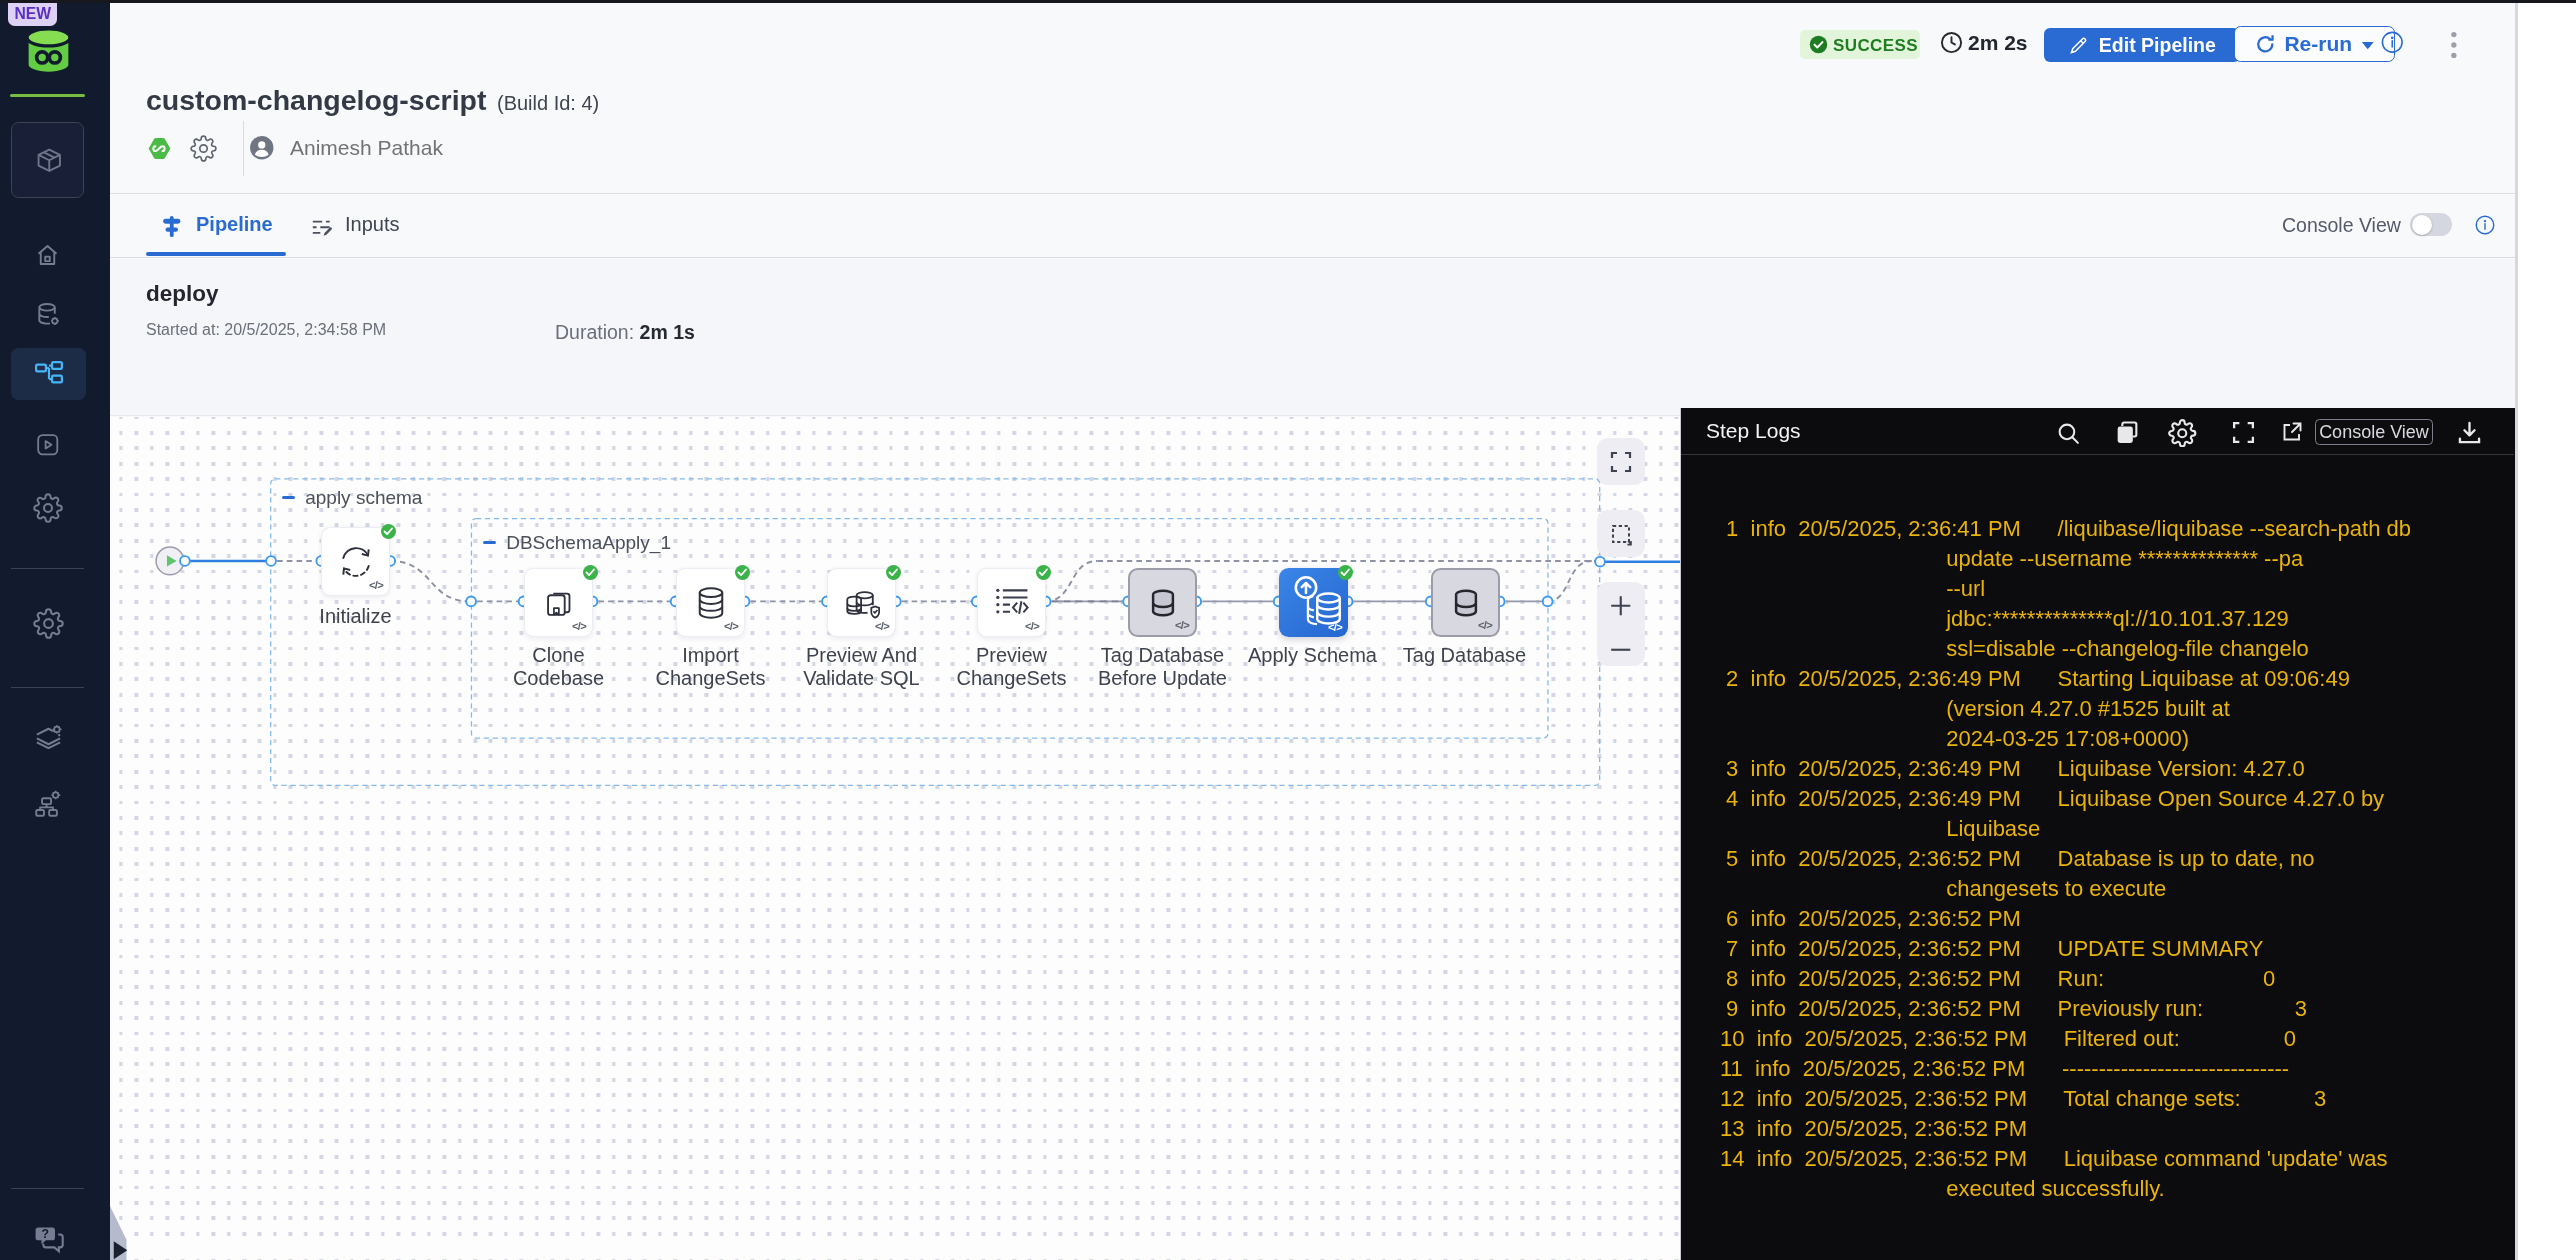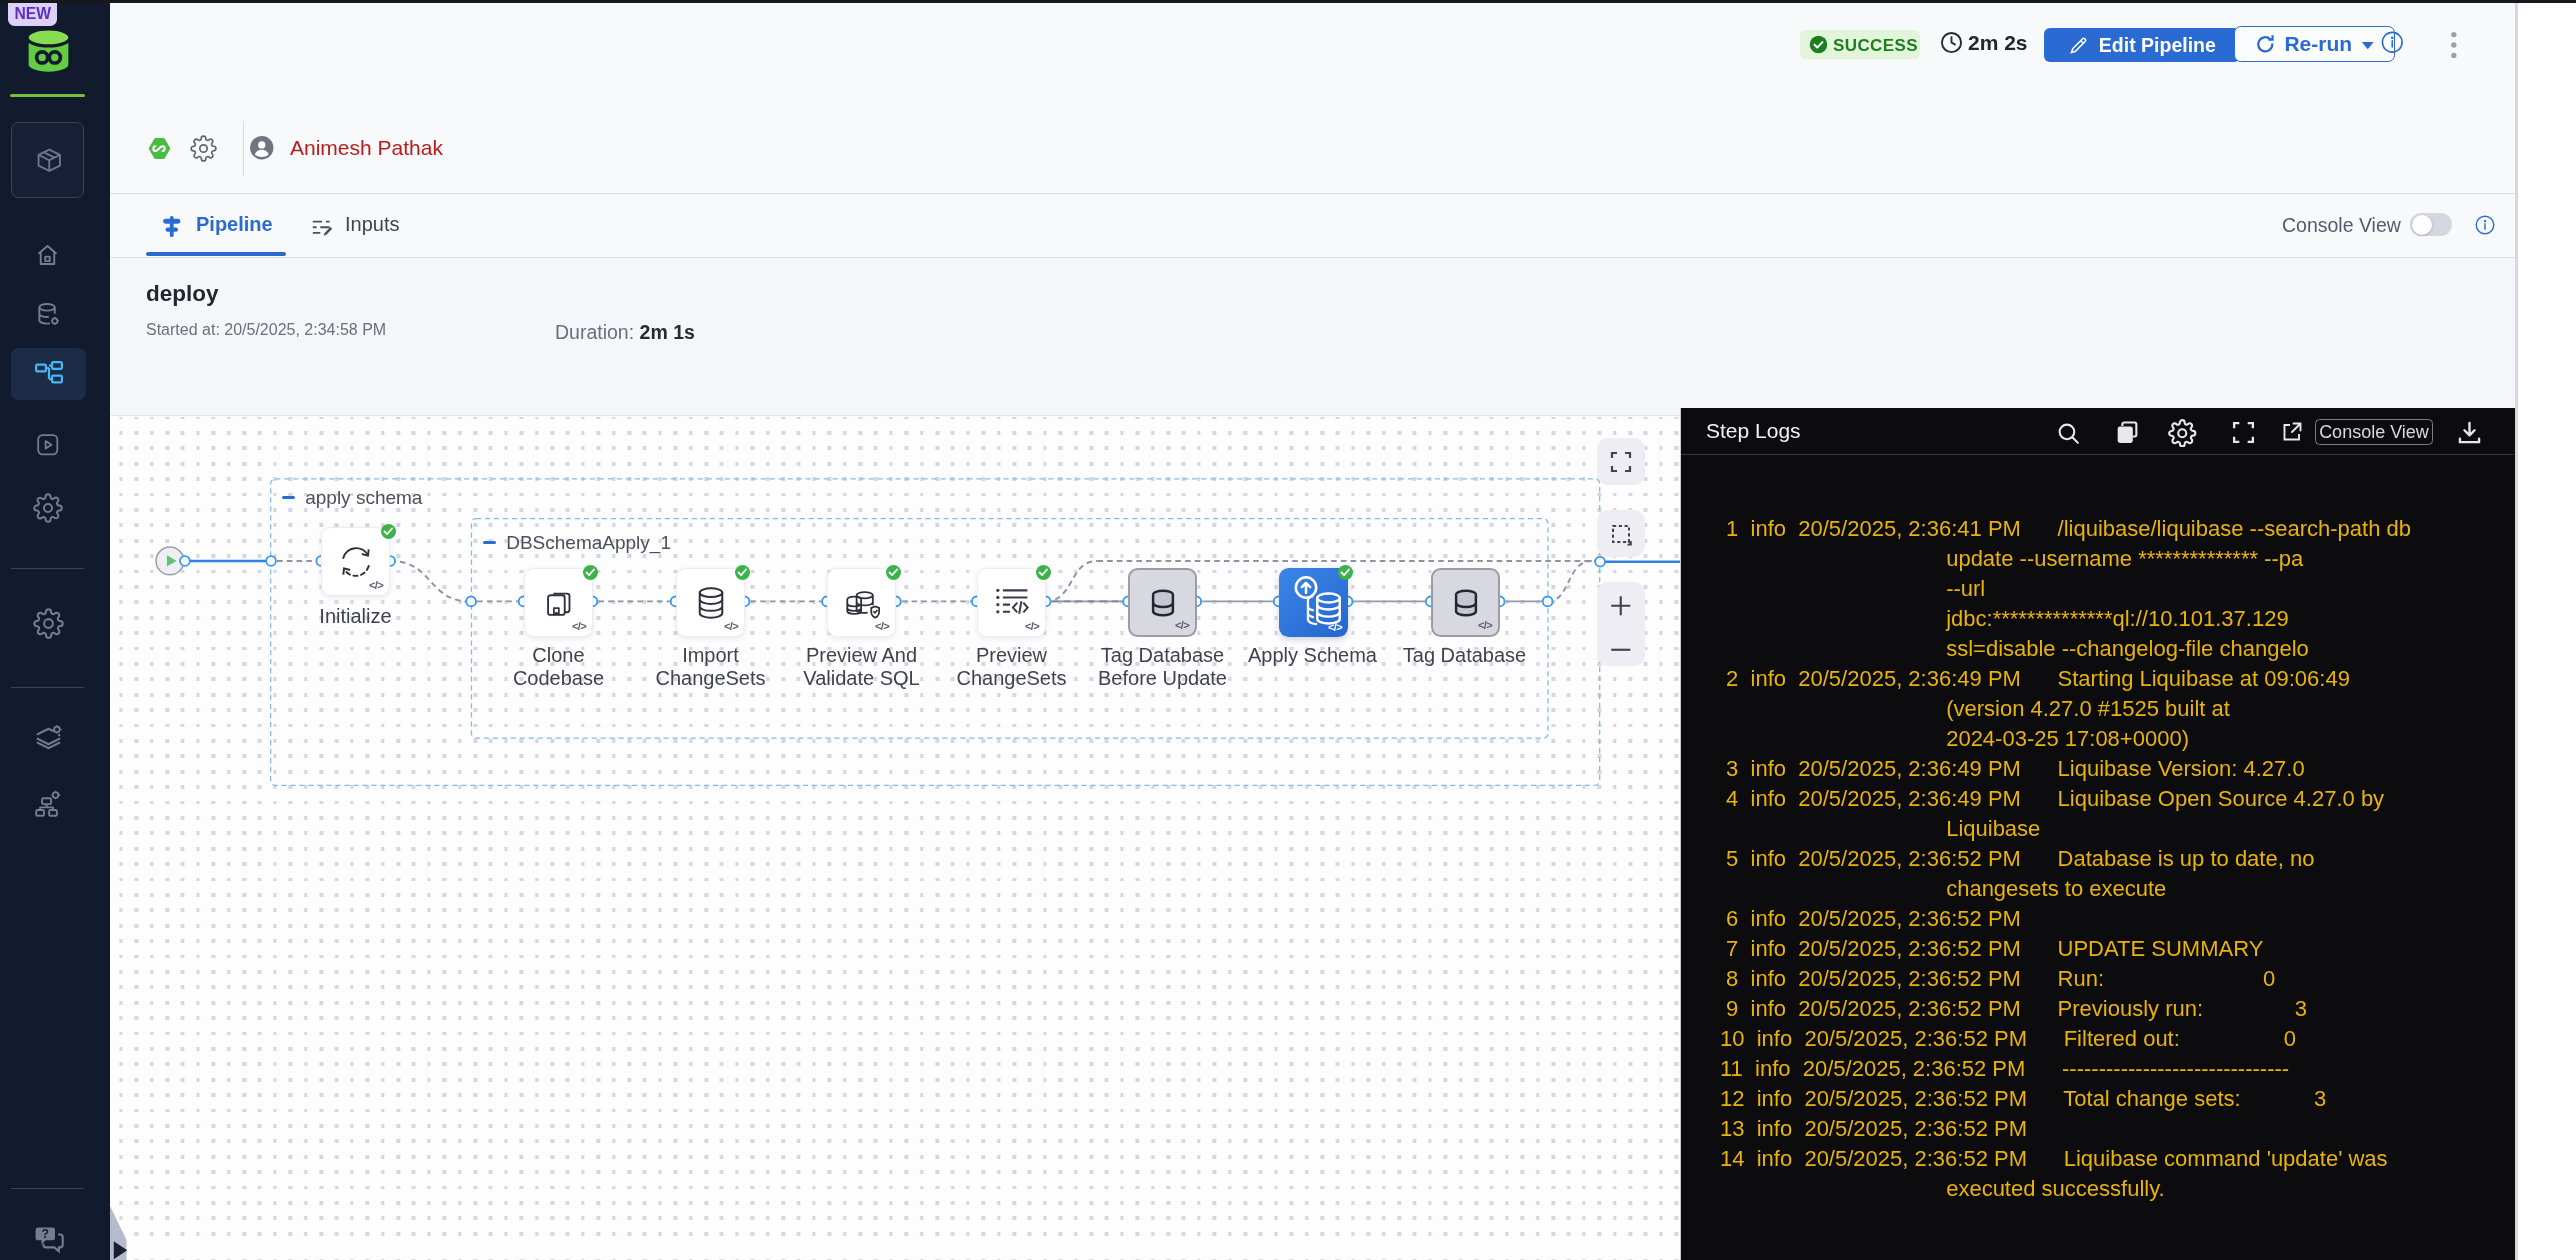--- a/index.html
+++ b/index.html
@@ -13,21 +13,21 @@
 #helpic{position:absolute;left:33px;top:1224px}
 #main{position:absolute;left:110px;top:0;width:2404px;height:1260px;background:#f8f9fb}
 #rightcol{position:absolute;left:2515px;top:0;width:61px;height:1260px;background:#ffffff;border-left:3px solid #d6d7e0;z-index:45}
 #header{position:absolute;left:0;top:0;width:2515px;height:194px;background:#f8f9fb;border-bottom:0.7px solid #dcdee4;z-index:5}
 #crumbs{position:absolute;left:146px;top:33px;font-size:19.5px;color:#2a6bd2}
 #crumbs .sep{color:#8b919c;font-size:18px;padding:0 10.5px;font-weight:bold}
 #title{position:absolute;left:146px;top:84px;font-size:28.5px;font-weight:bold;color:#333a46}
 #title span{font-weight:normal;font-size:20px;color:#40454f;margin-left:10.5px}
 #iconrow{position:absolute;left:146px;top:127px;height:41px}
 #vdiv1{position:absolute;left:243px;top:121px;width:0.7px;height:55px;background:#d8dade}
-#uname{position:absolute;left:290px;top:136px;font-size:21px;color:#b91c1c}
+#uname{position:absolute;left:290px;top:136px;font-size:21px;color:#737373}
 #succ{position:absolute;left:1800px;top:30px;width:120px;height:28.5px;background:#e2f5da;border-radius:5.2px;color:#1d7d20;font-weight:bold;font-size:17px;letter-spacing:0.4px}
 #succ svg{position:absolute;left:9px;top:5.2px}
 #succ b{position:absolute;left:33px;top:6px}
 #timer{position:absolute;left:1968px;top:31px;font-size:21px;font-weight:bold;color:#22262e}
 #editbtn{position:absolute;left:2044px;top:28px;width:196px;height:34px;background:#2a6bd3;border-radius:6px;color:#fff;font-size:19.5px;font-weight:600;text-align:center;line-height:34px}
 #rerunbtn{position:absolute;left:2234px;top:26px;width:161px;height:36px;background:#fbfcfe;border:1.9px solid #2a6bd3;border-radius:6.7px;color:#2a6bd3;font-size:21px;font-weight:bold;text-align:center;line-height:33px}
 #tabbar{position:absolute;left:0;top:195px;width:2515px;height:63px;background:#f8f9fb;border-bottom:1.5px solid #dadce3;z-index:5}
 .tab{position:absolute;top:18px;font-size:20px}
 #tab1{left:196px;color:#2a6bd2;font-weight:600}
 #tab2{left:345px;color:#3f4450;font-weight:500}
@@ -246,20 +246,21 @@
     </svg>
     <svg style="position:absolute;left:11.2px;top:55px" width="25.5" height="25.5" viewBox="0 0 24 24" stroke="#3f4250" stroke-width="2">
       <path d="M3 12 H21"></path>
     </svg>
   </div>
 <div style="position:absolute;left:110px;top:1206px;width:45px;height:54px;z-index:6"><svg width="45" height="54" viewBox="0 0 60 72">
       <path d="M0 0 L22 45 V72 H0 Z" fill="#b6bacd"></path>
       <polygon points="5,47 23,59 5,71" fill="#1a2030"></polygon>
     </svg></div>
 <div id="header">
+<div id="title">custom-changelog-script<span>(Build Id: 4)</span></div>
 <div id="iconrow">
 <svg style="position:absolute;left:0.7px;top:7.5px" width="25" height="27" viewBox="0 0 33 36">
         <path d="M2 18 L9.3 5.3 a2.5 2.5 0 0 1 2.1 -1.3 h10.2 a2.5 2.5 0 0 1 2.1 1.3 L31 18 L23.7 30.7 a2.5 2.5 0 0 1 -2.1 1.3 H11.4 a2.5 2.5 0 0 1 -2.1 -1.3 Z" fill="#4cbb45"></path>
         <path d="M11 15 c-3.6 0 -3.6 6.4 0 6.4 c2.1 0 3.4 -1.7 4.8 -3.2 c1.4 -1.5 2.7 -3.2 4.8 -3.2 c3.6 0 3.6 6.4 0 6.4" fill="none" stroke="#fff" stroke-width="2.7" stroke-linecap="round"></path>
       </svg>
 <svg style="position:absolute;left:44px;top:7.5px" width="27" height="27" viewBox="0 0 24 24" fill="none" stroke="#5f6470" stroke-width="1.5">
         <circle cx="12" cy="12" r="3.3"></circle>
         <path d="M19.4 15a1.65 1.65 0 0 0 .33 1.82l.06.06a2 2 0 0 1 0 2.83 2 2 0 0 1-2.83 0l-.06-.06a1.65 1.65 0 0 0-1.82-.33 1.65 1.65 0 0 0-1 1.51V21a2 2 0 0 1-2 2 2 2 0 0 1-2-2v-.09A1.65 1.65 0 0 0 9 19.4a1.65 1.65 0 0 0-1.82.33l-.06.06a2 2 0 0 1-2.83 0 2 2 0 0 1 0-2.83l.06-.06a1.65 1.65 0 0 0 .33-1.82 1.65 1.65 0 0 0-1.51-1H3a2 2 0 0 1-2-2 2 2 0 0 1 2-2h.09A1.65 1.65 0 0 0 4.6 9a1.65 1.65 0 0 0-.33-1.82l-.06-.06a2 2 0 0 1 0-2.83 2 2 0 0 1 2.83 0l.06.06a1.65 1.65 0 0 0 1.82.33H9a1.65 1.65 0 0 0 1-1.51V3a2 2 0 0 1 2-2 2 2 0 0 1 2 2v.09a1.65 1.65 0 0 0 1 1.51 1.65 1.65 0 0 0 1.82-.33l.06-.06a2 2 0 0 1 2.83 0 2 2 0 0 1 0 2.83l-.06.06a1.65 1.65 0 0 0-.33 1.82V9a1.65 1.65 0 0 0 1.51 1H21a2 2 0 0 1 2 2 2 2 0 0 1-2 2h-.09a1.65 1.65 0 0 0-1.51 1z"></path>
       </svg>
 <svg style="position:absolute;left:103px;top:8.2px" width="25.5" height="25.5" viewBox="0 0 24 24">

